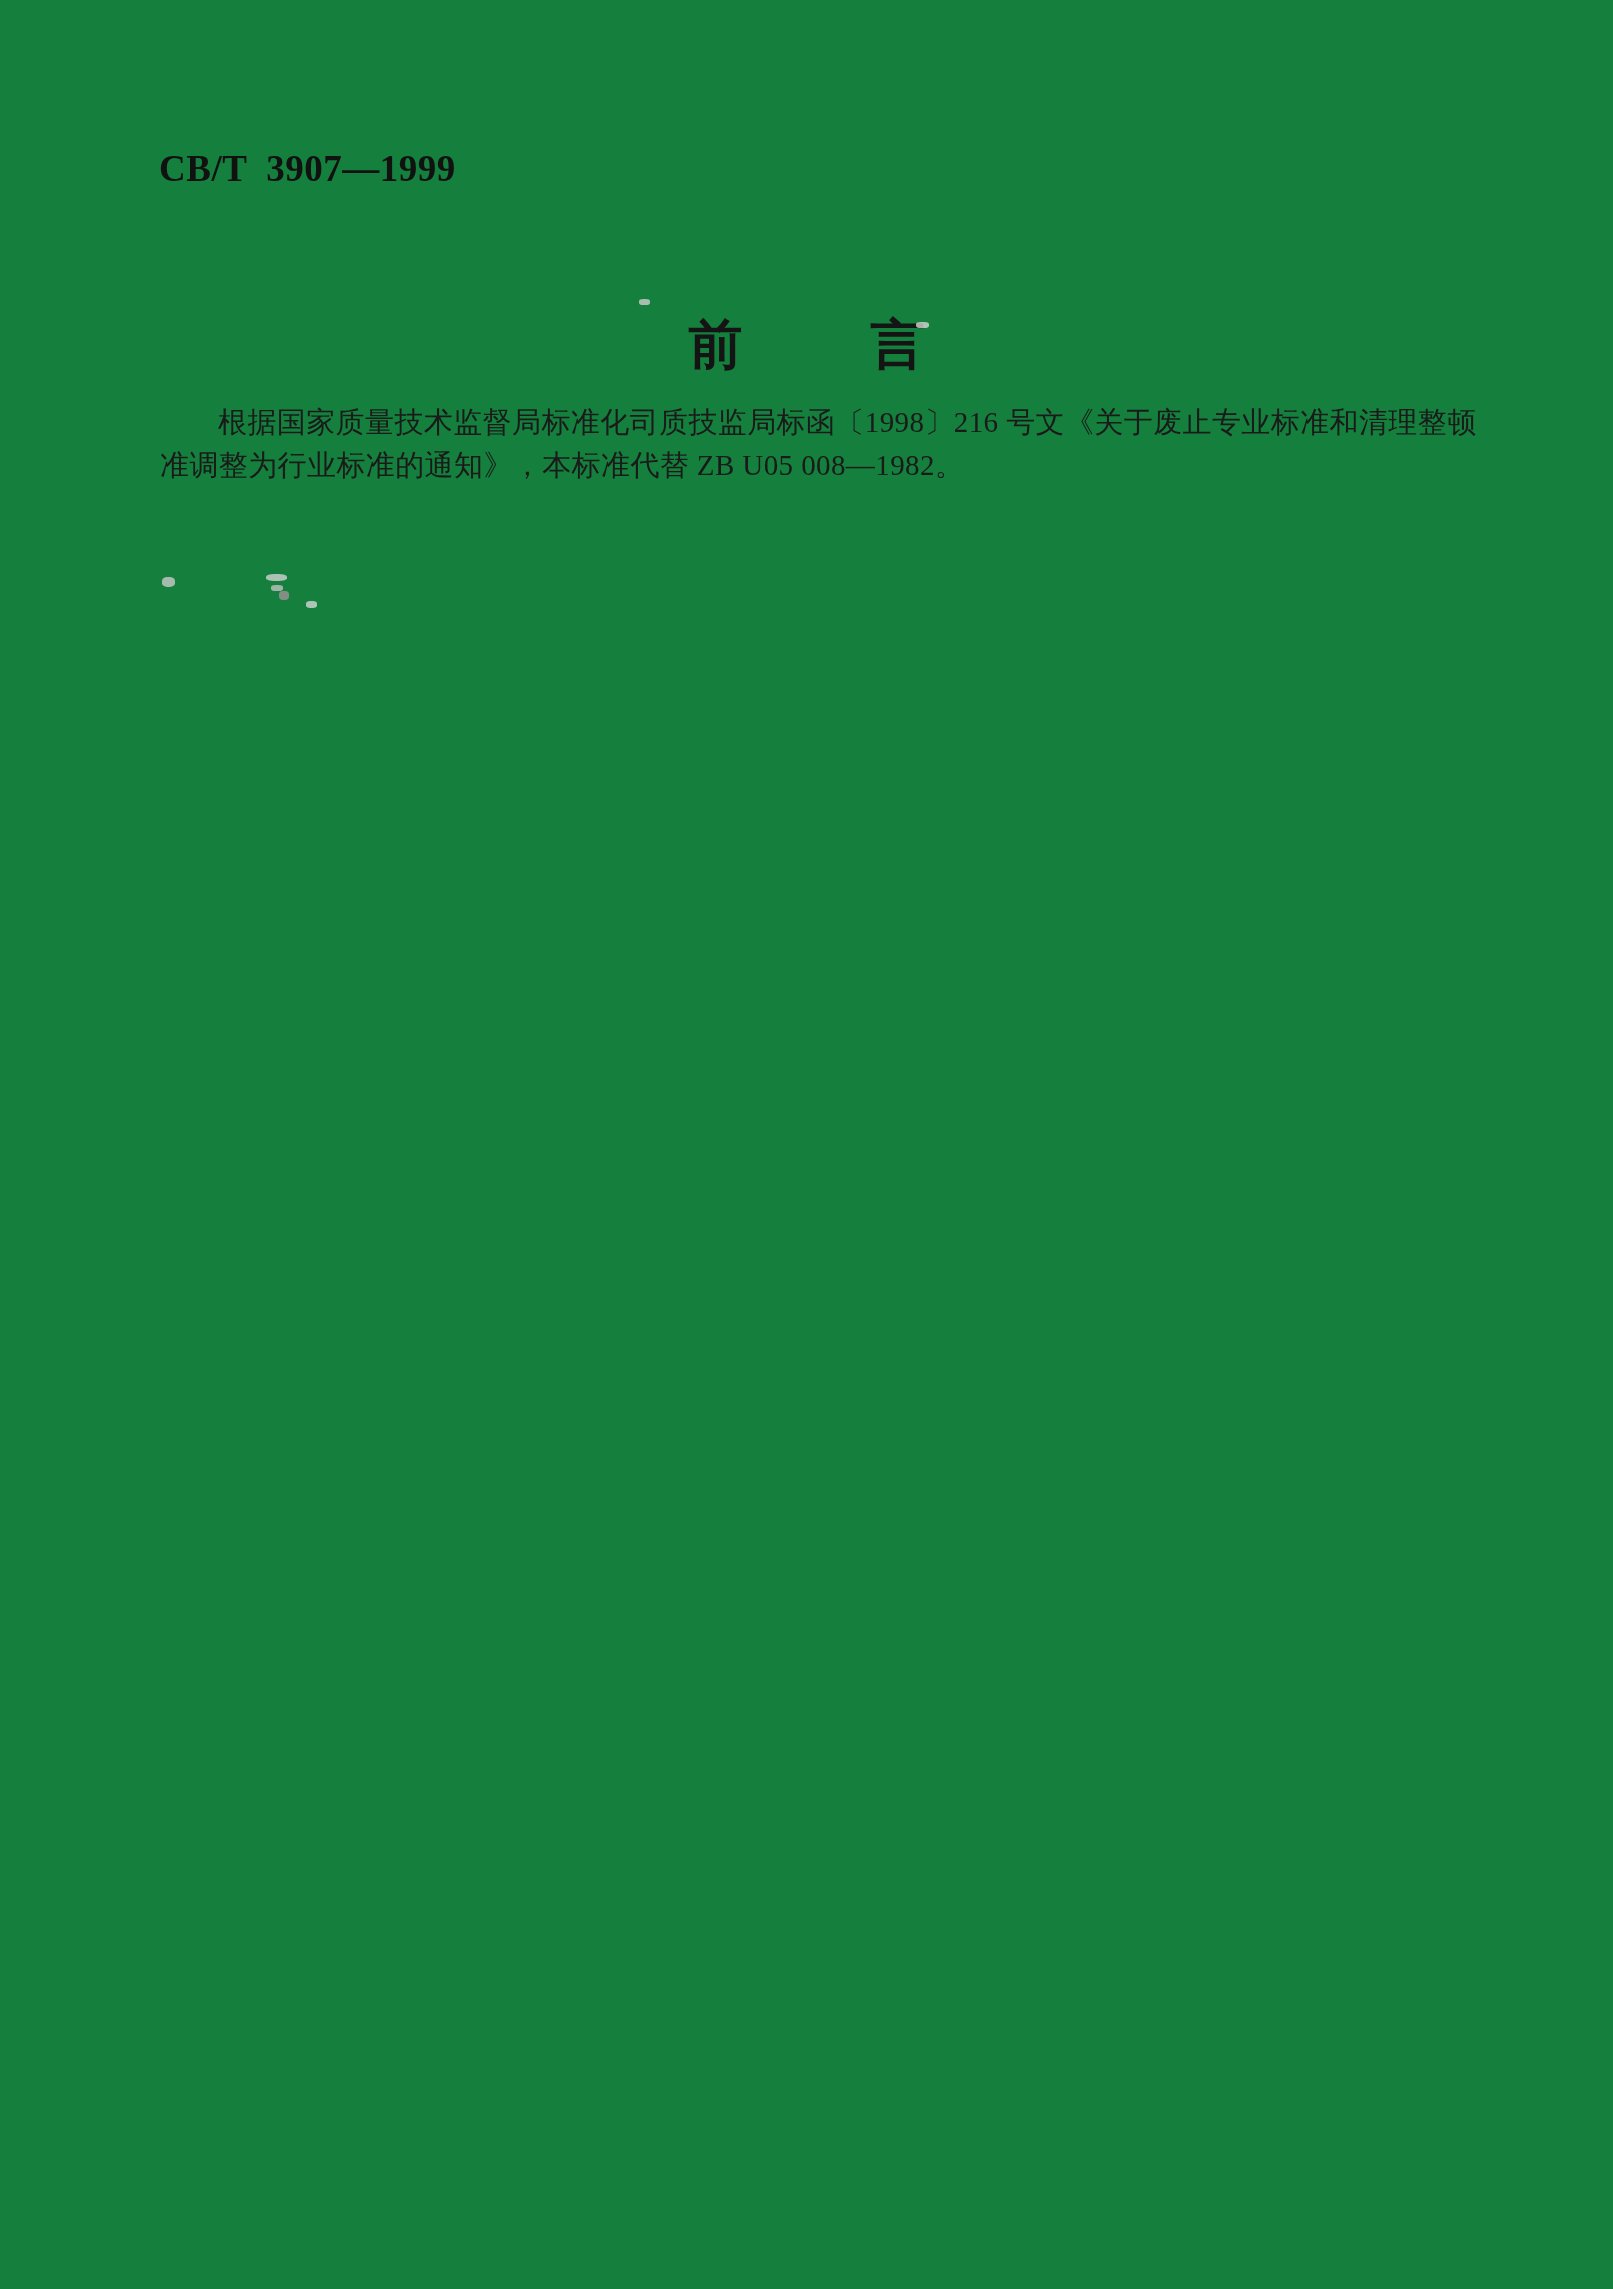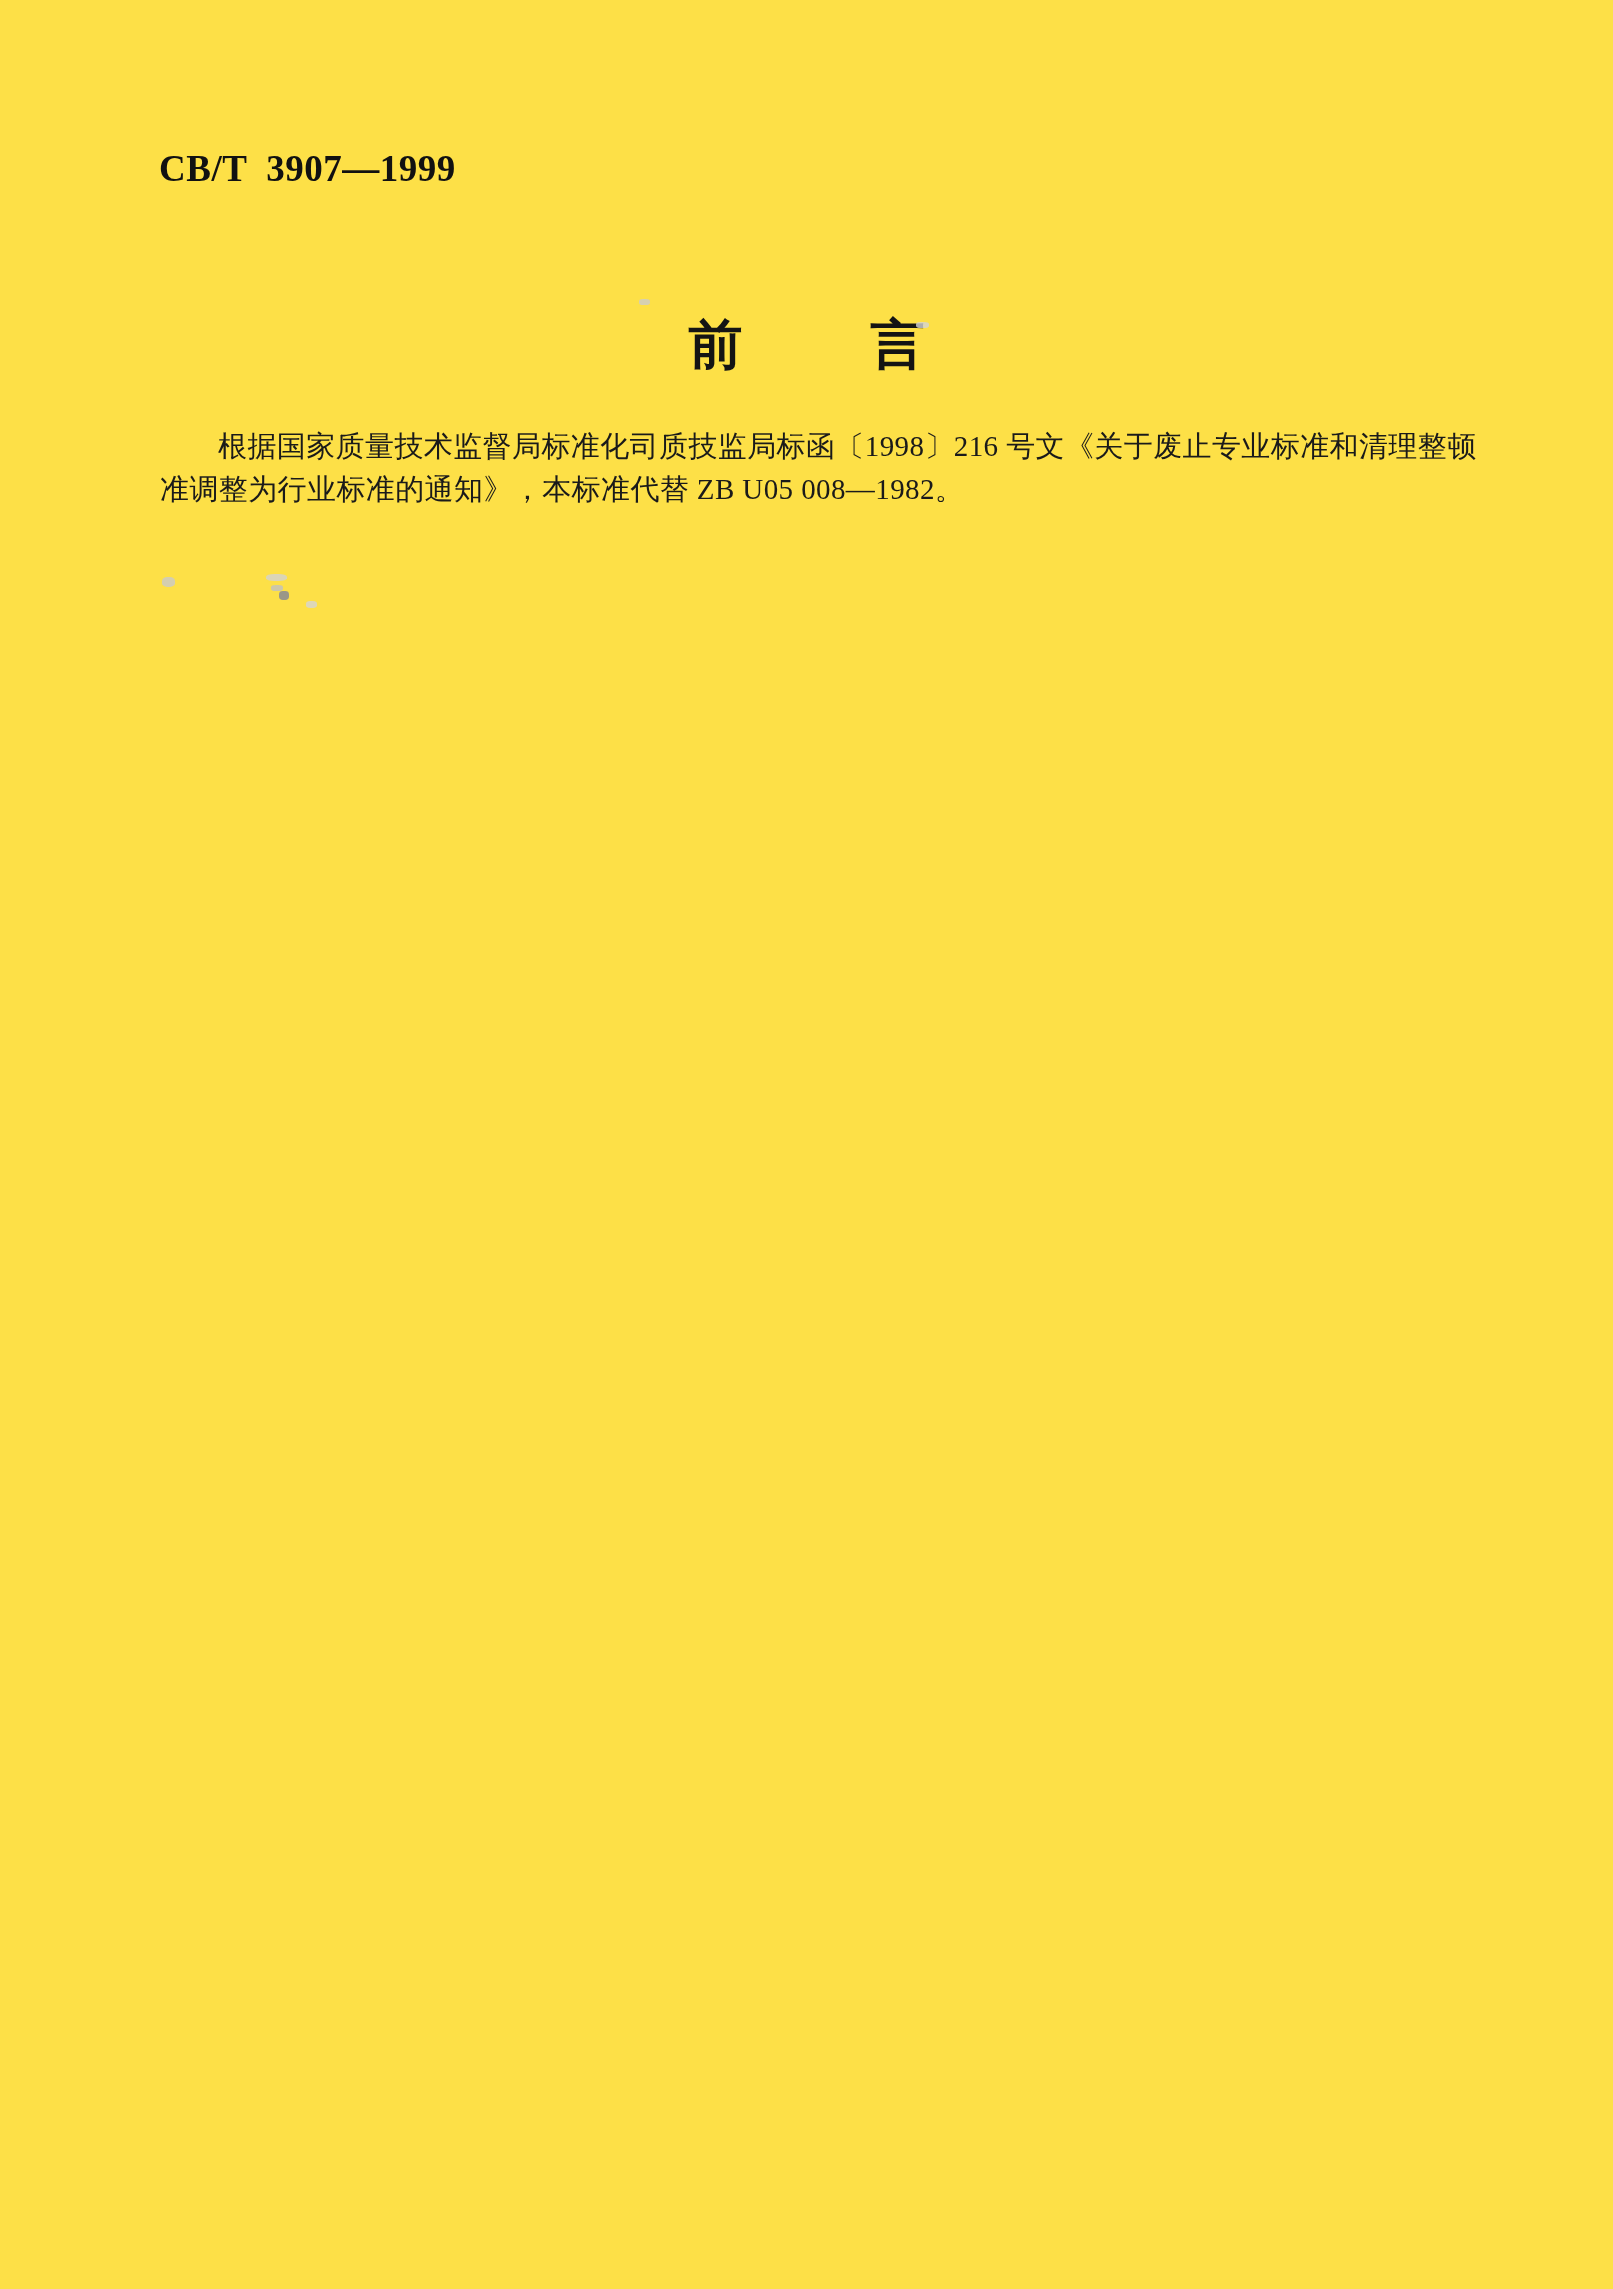--- a/index.html
+++ b/index.html
@@ -4,21 +4,21 @@
 <style>
   html, body {
     margin: 0;
     padding: 0;
     background: #e8e8e8;
   }
   .page {
     position: relative;
     width: 1613px;
     height: 2289px;
-    background: #fde047;
+    background: #15803d;
     overflow: hidden;
     font-family: "Liberation Serif", serif;
     color: #161616;
   }
   .std-number {
     position: absolute;
     left: 159px;
     top: 147px;
     font-size: 37px;
     font-weight: bold;
@@ -36,21 +36,21 @@
     justify-content: center;
     column-gap: 128px;
     font-size: 54px;
     font-weight: bold;
     line-height: 60px;
     color: #141414;
   }
   .body-para {
     position: absolute;
     left: 160px;
-    top: 425px;
+    top: 401px;
     width: 1298px;
     font-size: 29px;
     line-height: 43px;
     color: #1a1a1a;
   }
   .para-line {
     white-space: nowrap;
     letter-spacing: 0.4px;
   }
   .para-line.indent {

